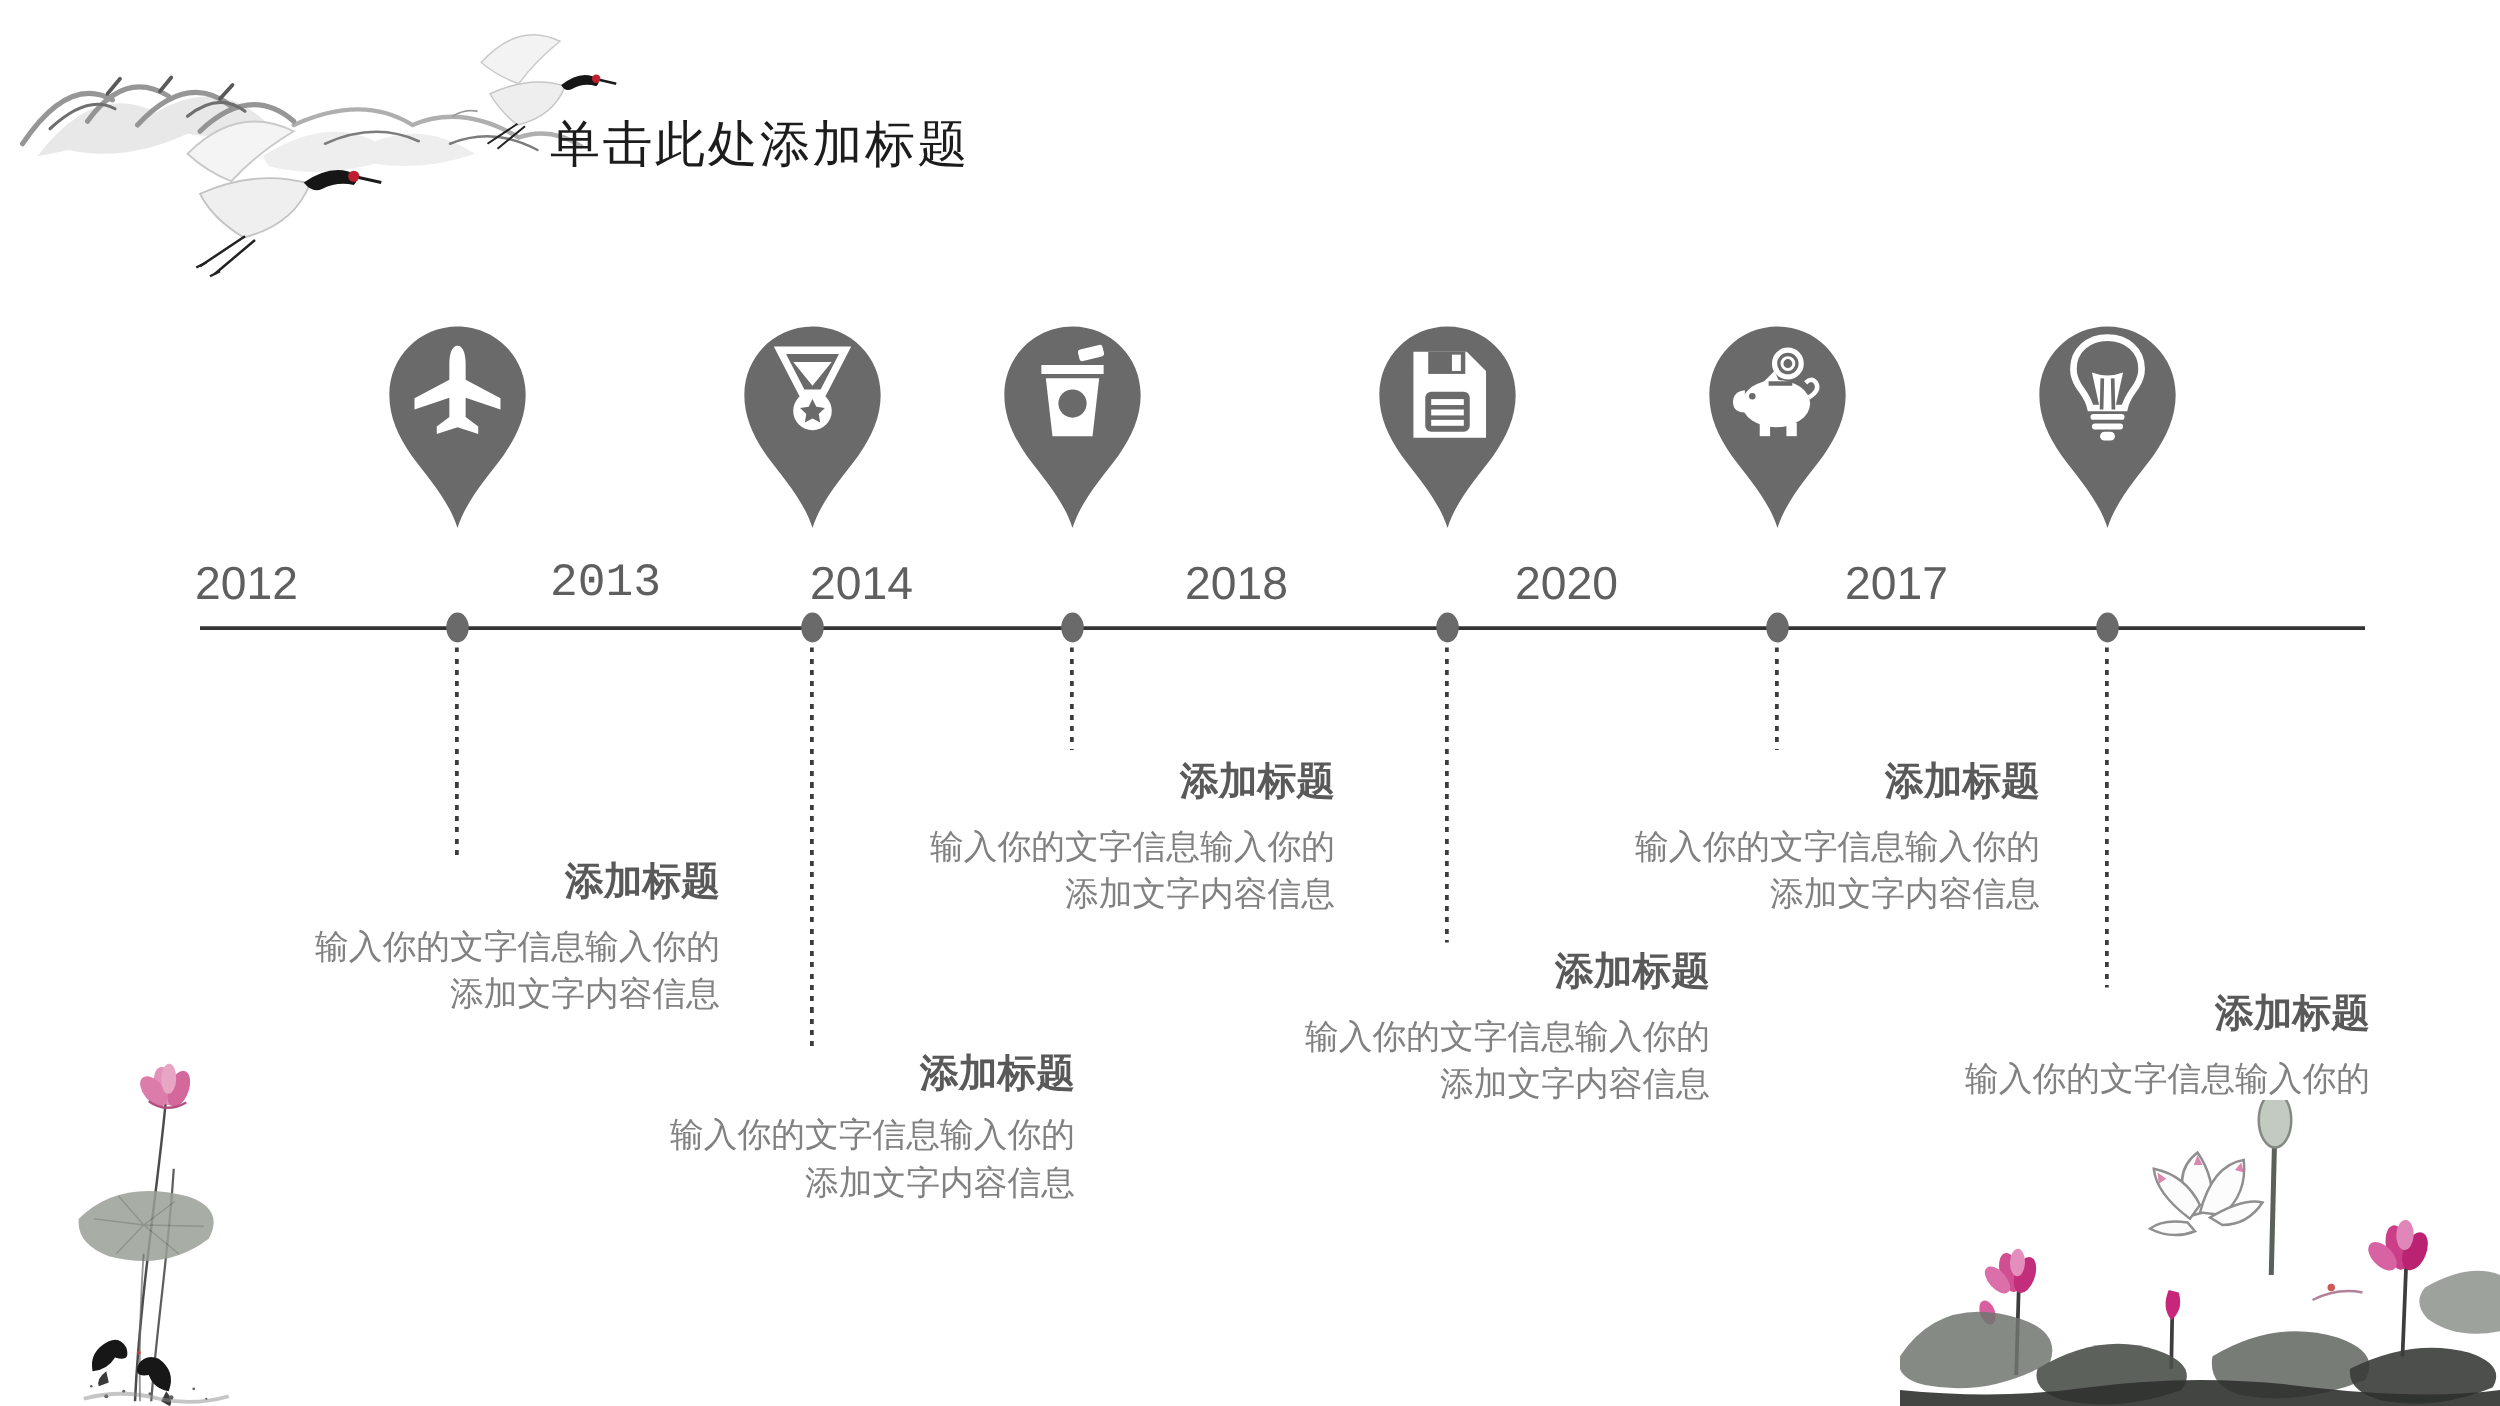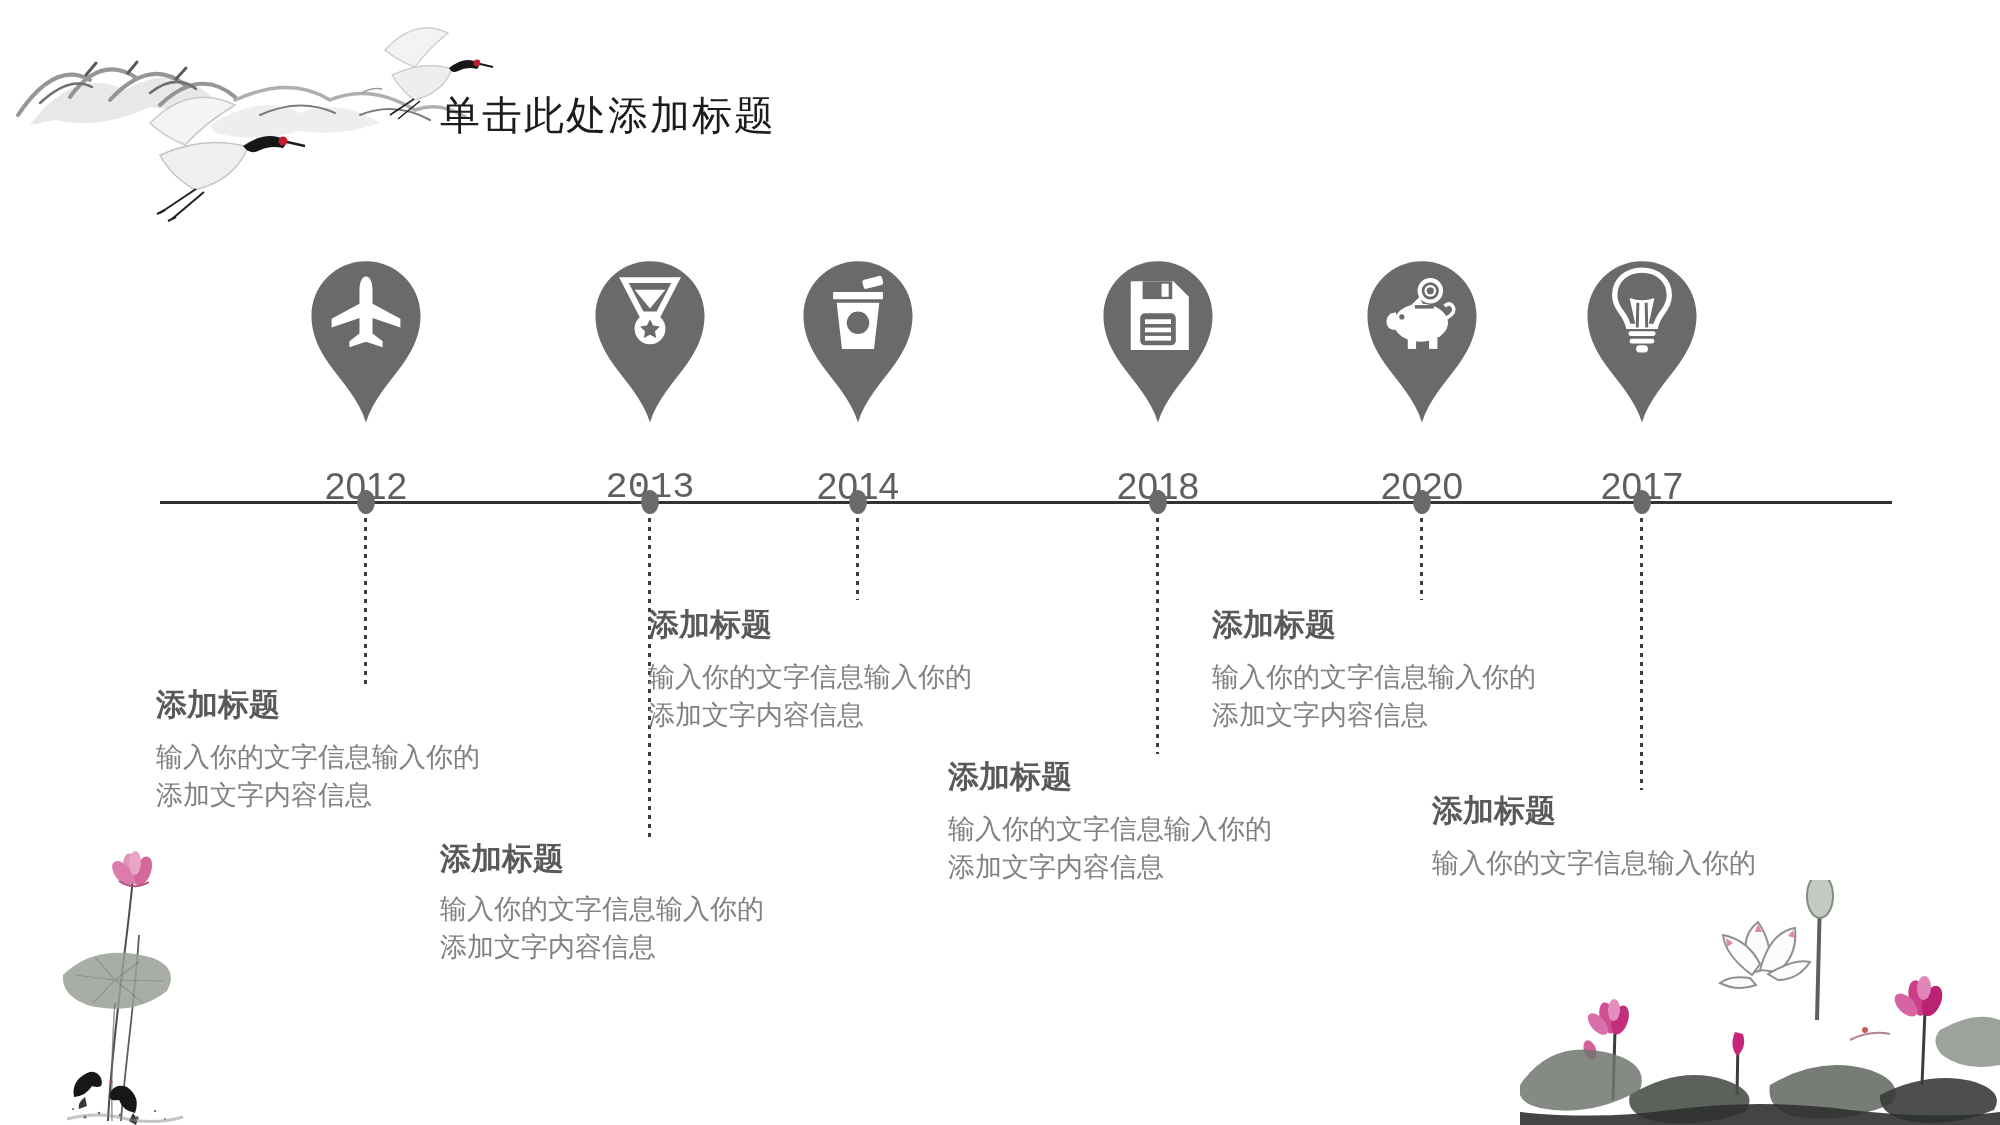--- a/index.html
+++ b/index.html
@@ -19,38 +19,38 @@
   
   .tl-line{left:160px;top:501px;width:1732px;height:3px;background:#333333;}
 
   
   .titem{position:absolute;top:0;width:420px;height:1125px;}
   .it0{left:156px;  --lh:169px; --bt:684px;}
   .it1{left:440px;font-family:Liberation Mono, monospace;  --lh:322px; --bt:838px;}
   .it2{left:648px;  --lh:82px;  --bt:604px;}
   .it3{left:948px;  --lh:236px; --bt:756px;}
   .it4{left:1212px; --lh:82px;  --bt:604px;}
-  .it5{left:1432px; --lh:272px; --bt:790px;}
+  .it5{left:1476px; --lh:272px; --bt:790px;}
 
   .pin{position:absolute;left:150px;top:260px;width:120px;height:166px;}
   .pin svg{display:block;width:100%;height:100%;}
 
   .year{
-    position:absolute;top:446px;left:0;width:100%;text-align:center;
-    font-size:37px;color:#5f5f5f;margin-top:20px;
+    position:absolute;top:446px;left:0;width:100%;
+    font-size:37px;color:#5f5f5f;
   }
   .dot{
     position:absolute;left:201px;top:490px;width:18px;height:24px;
     border-radius:50%;background:#6a6a6a;
   }
   .vline{
     position:absolute;left:208px;top:518px;width:3px;height:var(--lh);
     background:repeating-linear-gradient(to bottom,#3c3c3c 0 4px,transparent 4px 9px);
   }
-  .block{position:absolute;top:var(--bt);left:0;width:100%;text-align:left;}
+  .block{position:absolute;top:var(--bt);left:0;width:100%;text-align:right;}
   .b-title{font-size:31px;font-weight:bold;color:#595959;margin:0 0 12px 0;}
   .b-body{font-size:27px;color:#818181;line-height:38px;}
 
   
   .deco-tl{left:0;top:5px;width:500px;height:235px;}
   .deco-bl{left:15px;top:835px;width:220px;height:290px;}
   .deco-br{left:1520px;top:880px;width:480px;height:245px;}
   .deco-tl svg,.deco-bl svg,.deco-br svg{display:block;width:100%;height:100%;}
 </style>
 </head>

